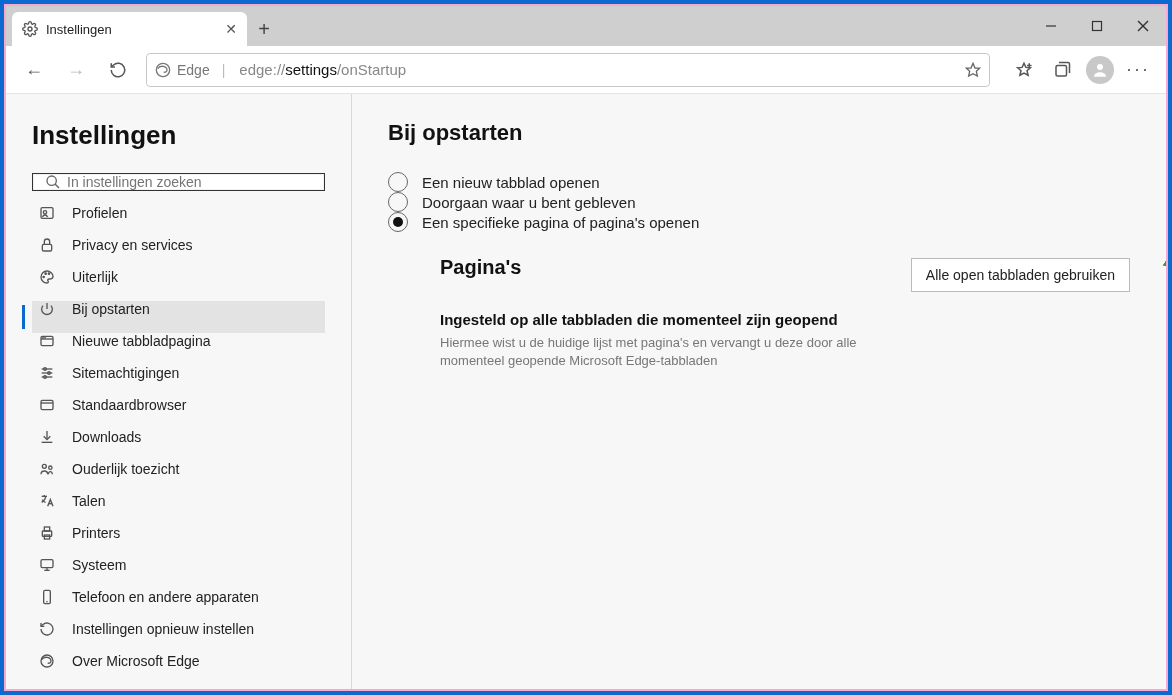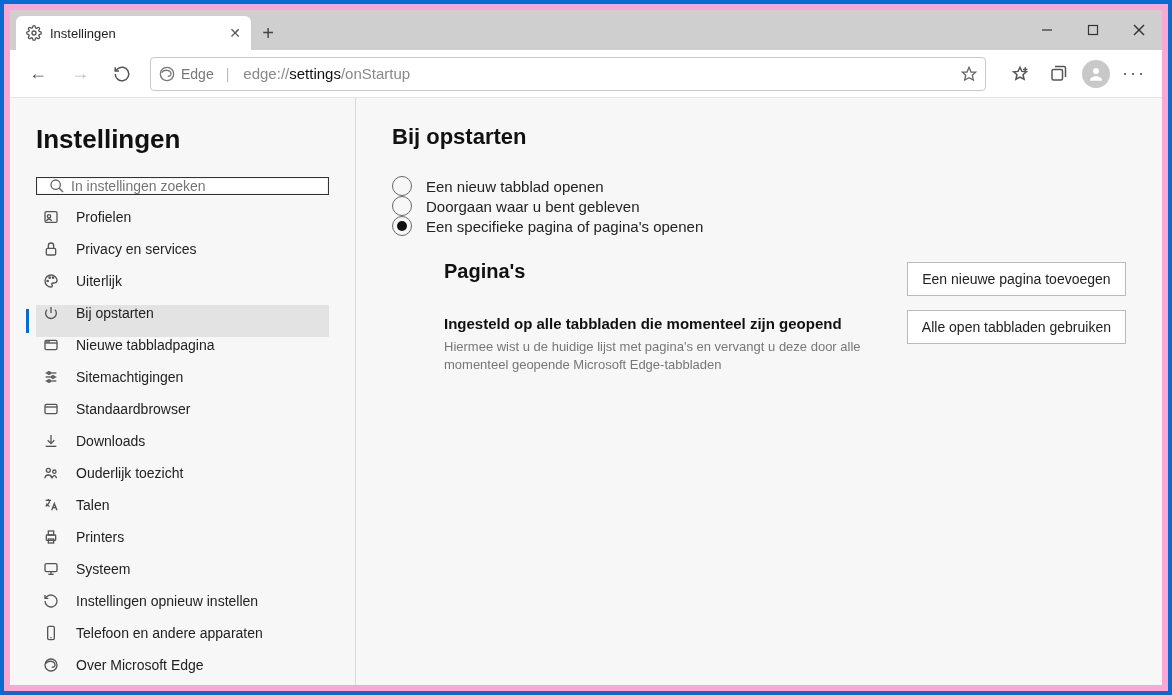--- a/index.html
+++ b/index.html
@@ -1,20 +1,20 @@
 <!DOCTYPE html>
 <html><head>
 <meta charset="utf-8">
 <style>
   * { box-sizing: border-box; margin: 0; padding: 0; font-family: "Segoe UI", Arial, sans-serif; }
   body { width: 1172px; height: 695px; overflow: hidden; background: #0a6acf; }
   .window {
     position: absolute; top: 4px; left: 4px; right: 4px; bottom: 4px;
     background: #fde047; display: flex; flex-direction: column;
-    border: 6px solid #f9a8d4;
+    border: 2px solid #f9a8d4;
   }
   
   .titlebar {
     height: 40px; background: #cfcfcf; display: flex; align-items: center;
     position: relative;
   }
   .window-controls {
     position: absolute; right: 0; top: 0; height: 40px; display: flex; align-items: center;
   }
   .win-btn {
@@ -348,34 +348,34 @@
                 <rect x="3" y="4" width="18" height="12" rx="2"></rect>
                 <line x1="8" y1="20" x2="16" y2="20"></line>
                 <line x1="12" y1="16" x2="12" y2="20"></line>
               </svg>
             </span>
           <span>Systeem</span>
         </li>
         <li>
           <span class="nav-icon">
               <svg width="16" height="16" viewBox="0 0 24 24" fill="none" stroke="#555" stroke-width="2">
+                <rect x="7" y="2" width="10" height="20" rx="2"></rect>
+                <line x1="11" y1="19" x2="13" y2="19"></line>
+              </svg>
+            </span>
+          <span>Telefoon en andere apparaten</span>
+        </li>
+        <li>
+          <span class="nav-icon">
+              <svg width="16" height="16" viewBox="0 0 24 24" fill="none" stroke="#555" stroke-width="2">
                 <path d="M3 12a9 9 0 1 0 3-6.7L3 8"></path>
                 <polyline points="3 3 3 8 8 8"></polyline>
               </svg>
             </span>
           <span>Instellingen opnieuw instellen</span>
-        </li>
-        <li>
-          <span class="nav-icon">
-              <svg width="16" height="16" viewBox="0 0 24 24" fill="none" stroke="#555" stroke-width="2">
-                <rect x="7" y="2" width="10" height="20" rx="2"></rect>
-                <line x1="11" y1="19" x2="13" y2="19"></line>
-              </svg>
-            </span>
-          <span>Telefoon en andere apparaten</span>
         </li>
         <li>
           <span class="nav-icon">
               <svg width="16" height="16" viewBox="0 0 24 24" fill="none" stroke="#555" stroke-width="2">
                 <circle cx="12" cy="12" r="9"></circle>
                 <path d="M4 10c4-6 14-4 14 2 0 3-3 4-5 3"></path>
               </svg>
             </span>
           <span>Over Microsoft Edge</span>
         </li>
@@ -402,21 +402,20 @@
 
       <div class="sub-section">
         <h3>Pagina's</h3>
         <div class="sub-block">
           <h4>Ingesteld op alle tabbladen die momenteel zijn geopend</h4>
           <p>Hiermee wist u de huidige lijst met pagina's en vervangt u deze door alle momenteel geopende Microsoft Edge-tabbladen</p>
         </div>
       </div>
 
       <div class="side-buttons">
-        <button class="outline-btn">Een nieuwe pagina toevoegen</button>
         <button class="outline-btn">Alle open tabbladen gebruiken</button>
       </div>
 
       <div class="arrow-anno">
         <svg width="100" height="80" viewBox="0 0 100 80">
           <defs>
             <marker id="arrhead" markerWidth="10" markerHeight="10" refX="6" refY="5" orient="auto">
               <polygon points="0,0 10,5 0,10" fill="#22b000"></polygon>
             </marker>
           </defs>

